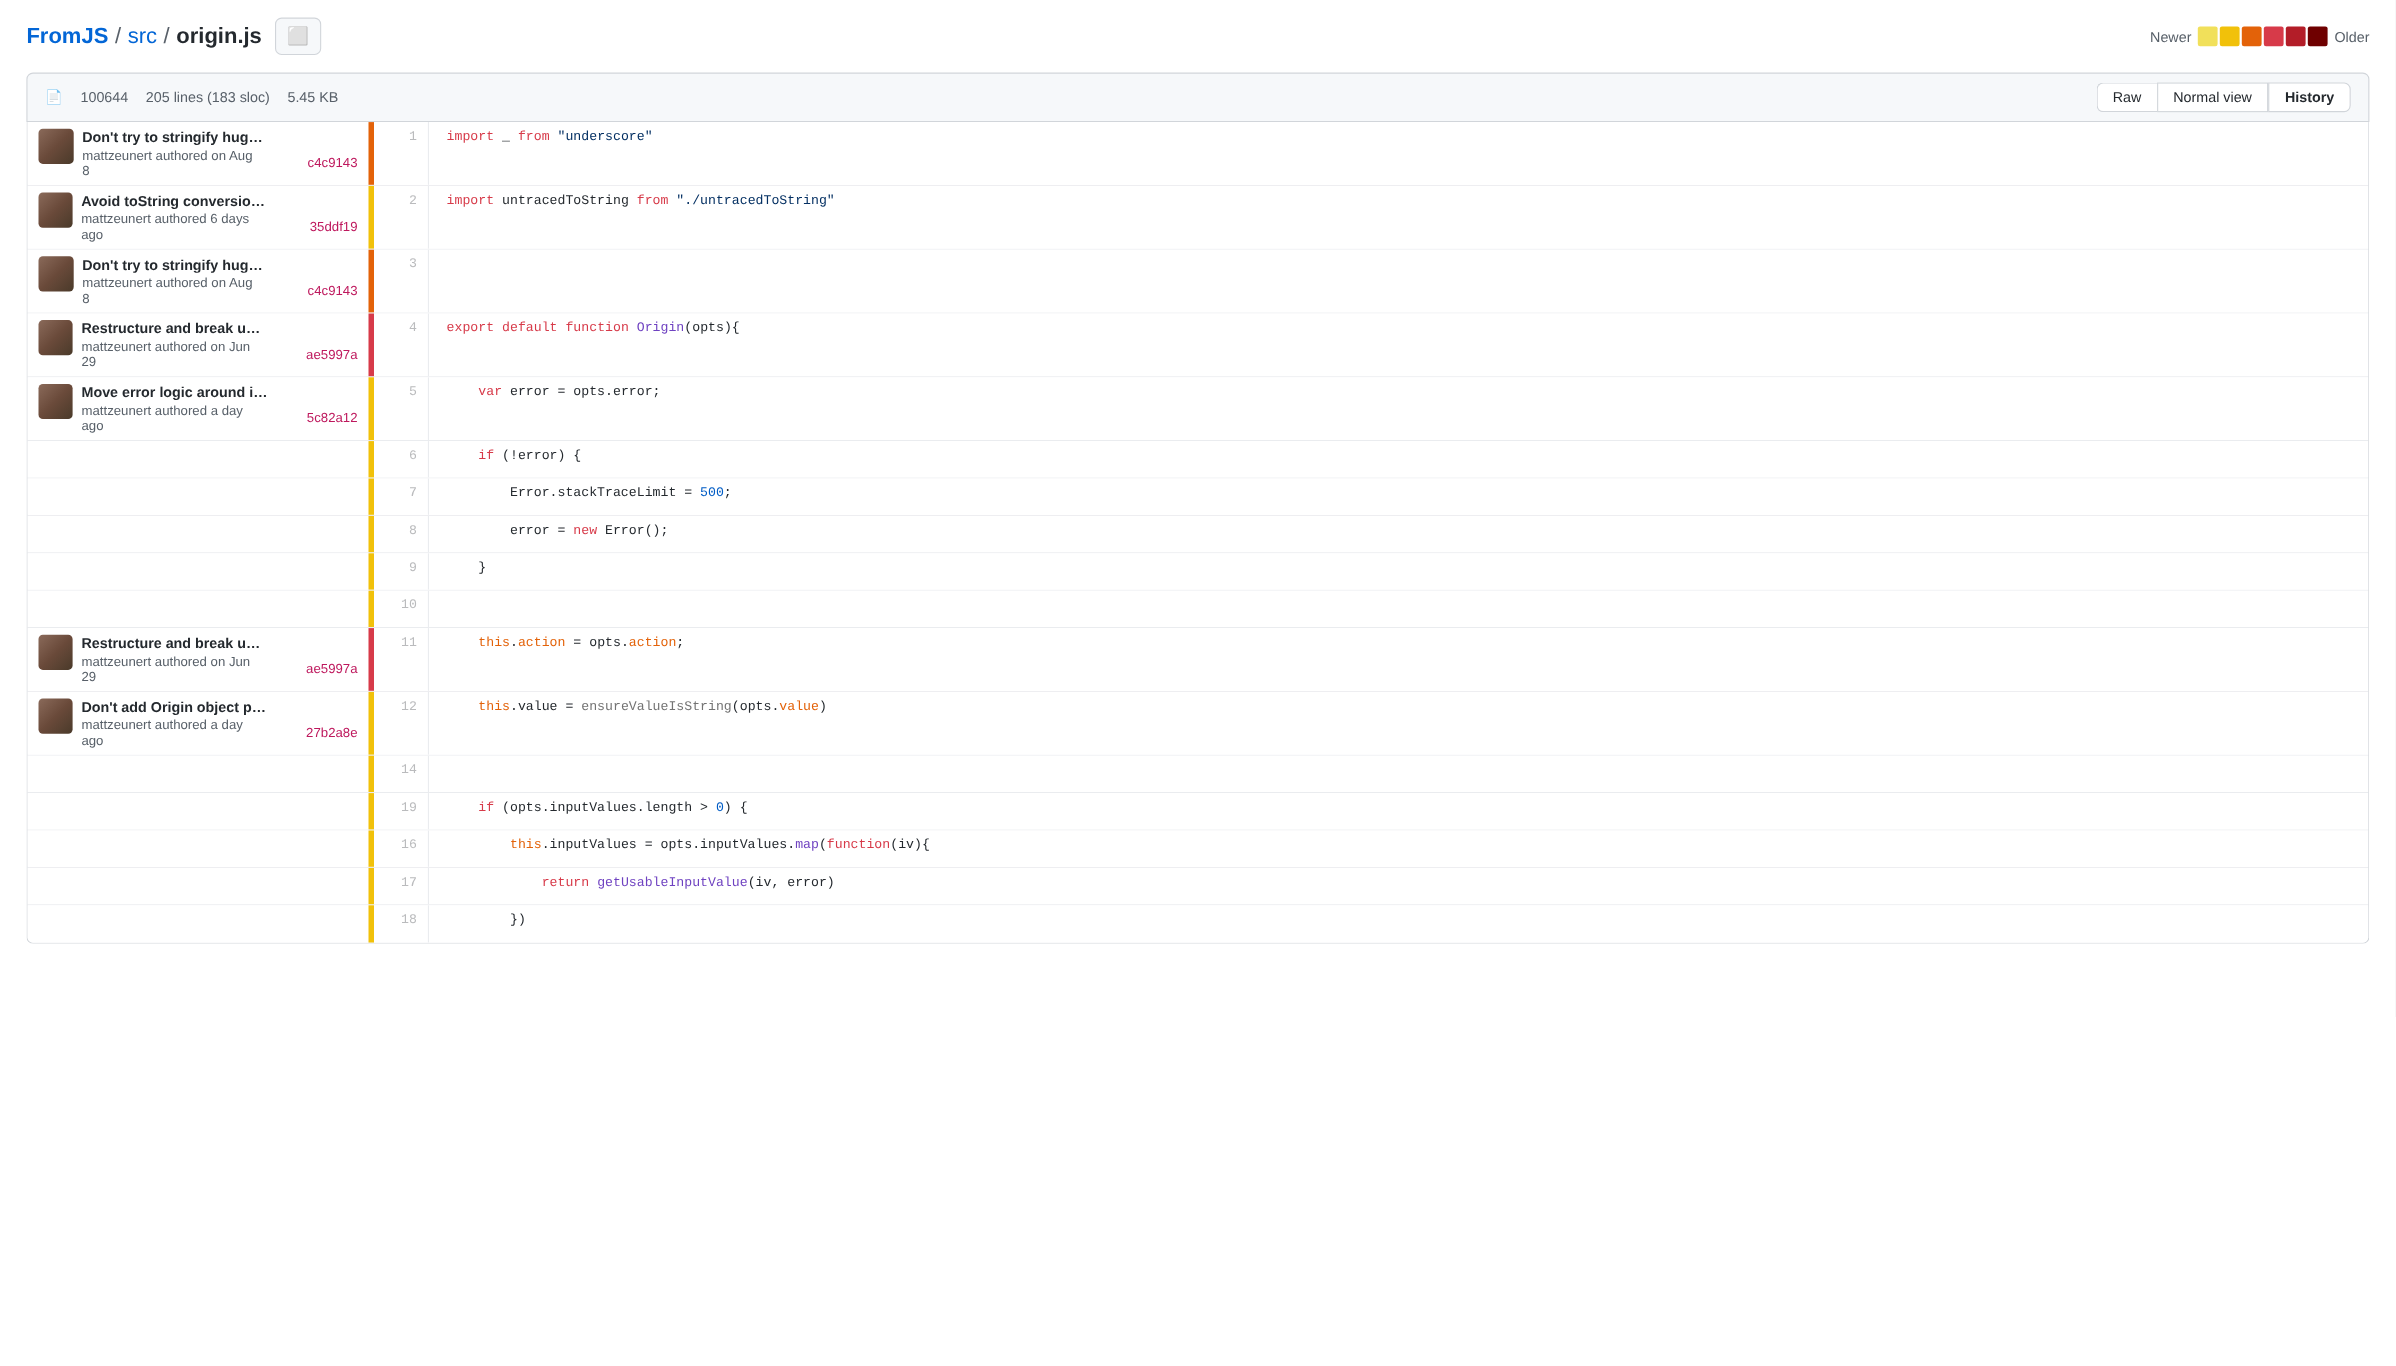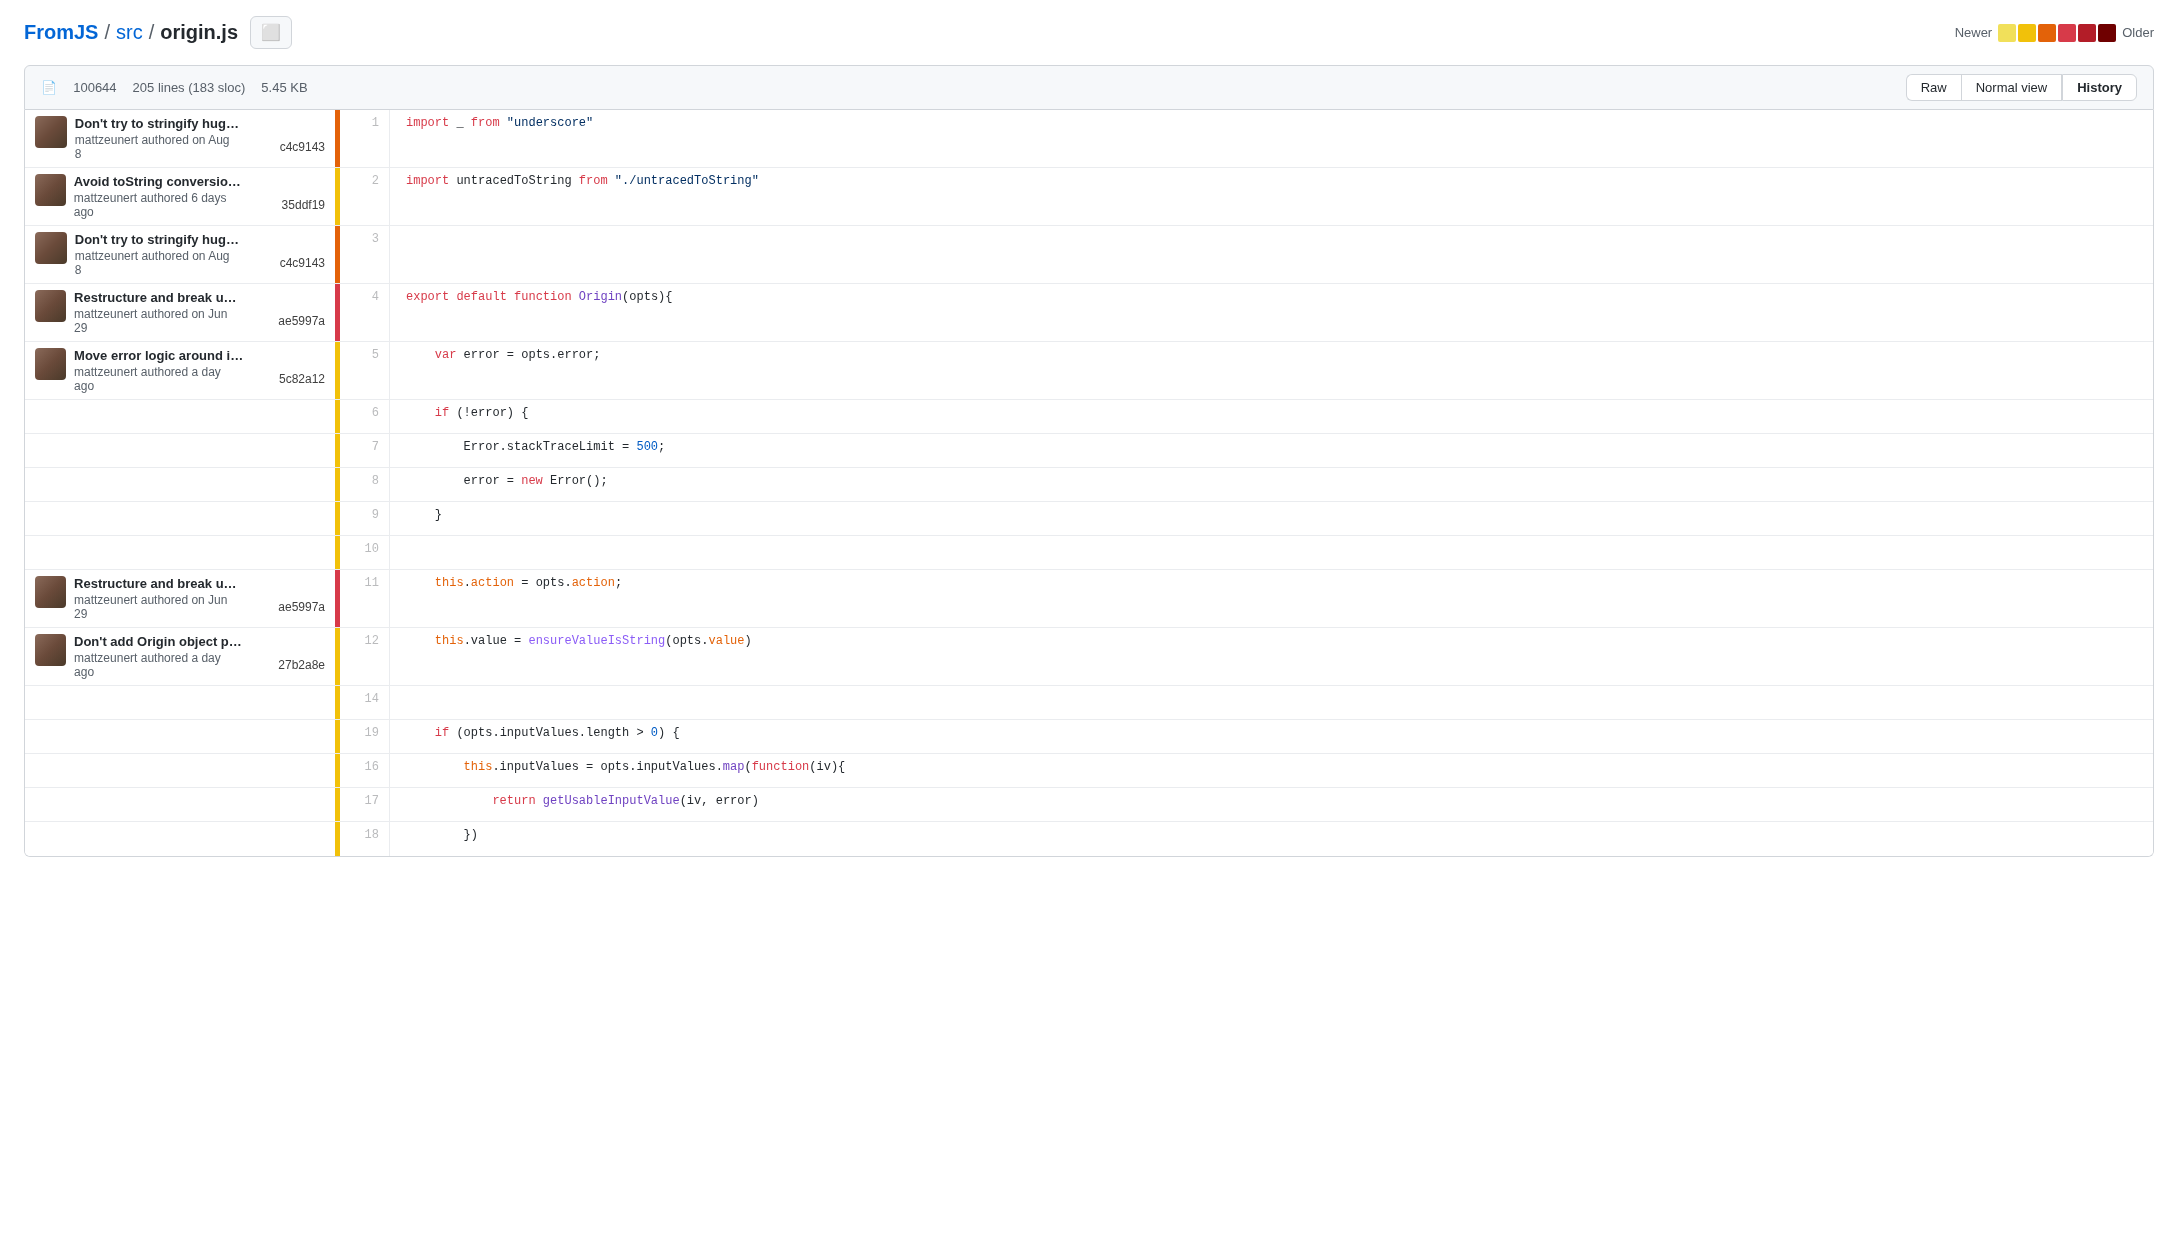--- a/index.html
+++ b/index.html
@@ -133,21 +133,21 @@
       white-space: nowrap;
       overflow: hidden;
       text-overflow: ellipsis;
       max-width: 170px;
     }
     .commit-meta {
       color: #586069;
       font-size: 12px;
     }
     .commit-hash {
-      color: #404040;
+      color: #be185d;
       font-size: 12px;
       text-decoration: none;
       margin-left: 36px;
     }
     .age-bar {
       width: 5px;
       min-width: 5px;
       background: #e36209;
       align-self: stretch;
     }
@@ -344,21 +344,21 @@
         <div class="commit-info">
           <div class="commit-message">Don't add Origin object proper...</div>
           <div style="display: flex; gap: 6px; align-items: center;">
             <span class="commit-meta">mattzeunert authored a day ago</span>
             <a class="commit-hash" href="#">27b2a8e</a>
           </div>
         </div>
       </div>
       <div class="age-bar" style="background: rgb(241, 193, 10);"></div>
       <div class="line-number-cell">12</div>
-      <div class="code-cell"><span>    </span><span style="color: rgb(227, 98, 9);">this</span><span>.value = </span><span style="color: #8b5cf6;">ensureValueIsString</span><span>(opts.</span><span style="color: rgb(227, 98, 9);">value</span><span>)</span></div>
+      <div class="code-cell"><span>    </span><span style="color: rgb(227, 98, 9);">this</span><span>.value = </span><span style="color: #737373;">ensureValueIsString</span><span>(opts.</span><span style="color: rgb(227, 98, 9);">value</span><span>)</span></div>
     </div>
     <div class="blame-row">
       <div style="min-width: 310px; max-width: 310px; display: flex; align-items: flex-start; background: rgb(255, 255, 255);"></div>
       <div class="age-bar" style="background: rgb(241, 193, 10);"></div>
       <div class="line-number-cell">14</div>
       <div class="code-cell"> </div>
     </div>
     <div class="blame-row">
       <div style="min-width: 310px; max-width: 310px; display: flex; align-items: flex-start; background: rgb(255, 255, 255);"></div>
       <div class="age-bar" style="background: rgb(241, 193, 10);"></div>

